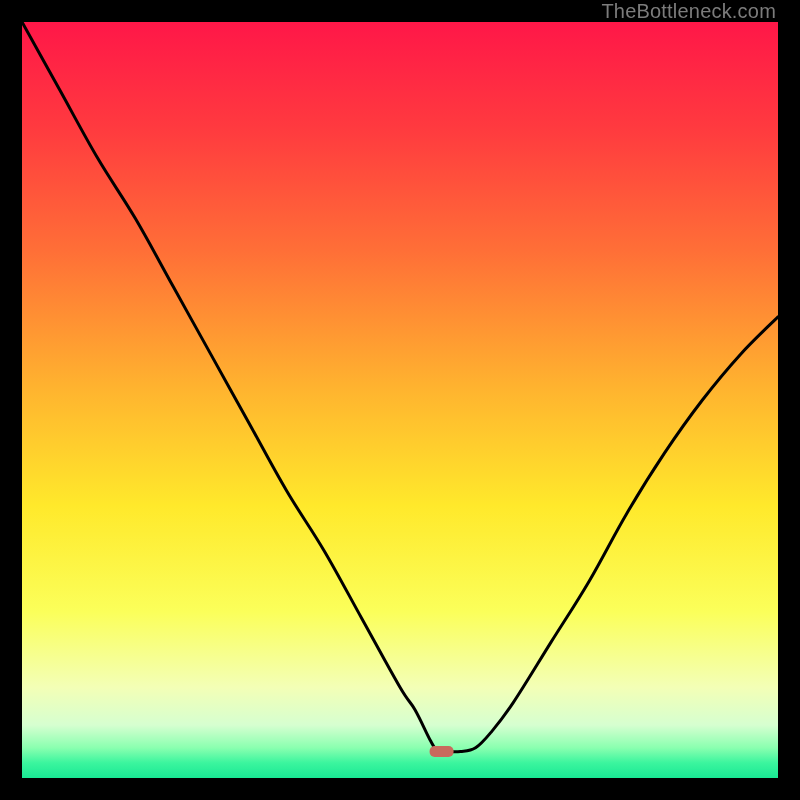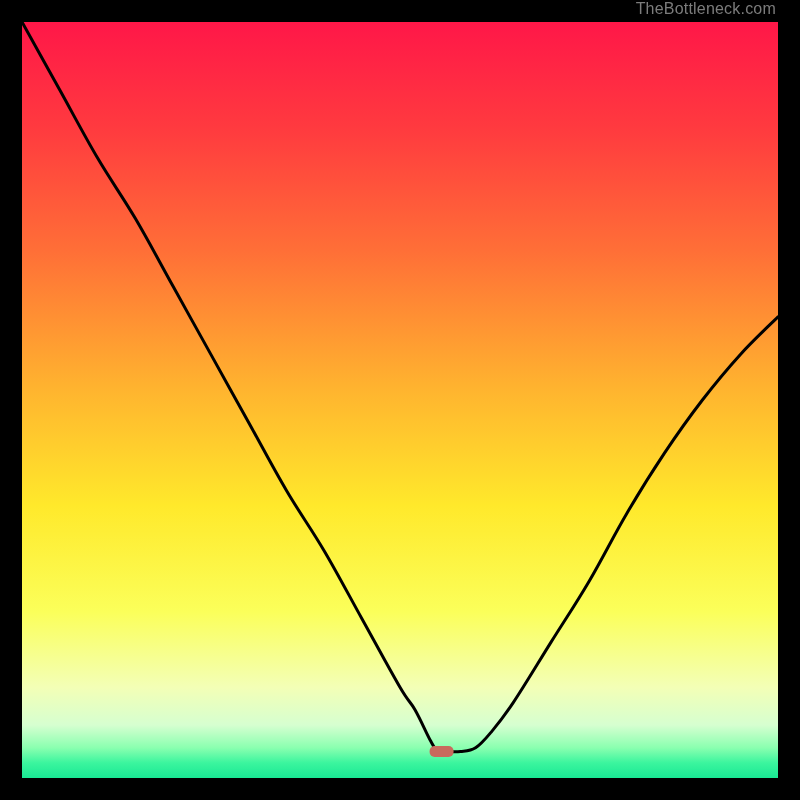--- a/index.html
+++ b/index.html
@@ -25,21 +25,21 @@
     width: 756px;
     height: 756px;
     overflow: hidden;
   }
   .watermark {
     position: absolute;
     top: 0px;
     right: 24px;
     color: #7c7c7c;
     font-family: Arial, Helvetica, sans-serif;
-    font-size: 16px;
+    font-size: 20px;
     font-weight: 500;
     letter-spacing: 0.2px;
     z-index: 10;
     user-select: none;
   }
   svg {
     position: absolute;
     left: 0;
     top: 0;
   }

